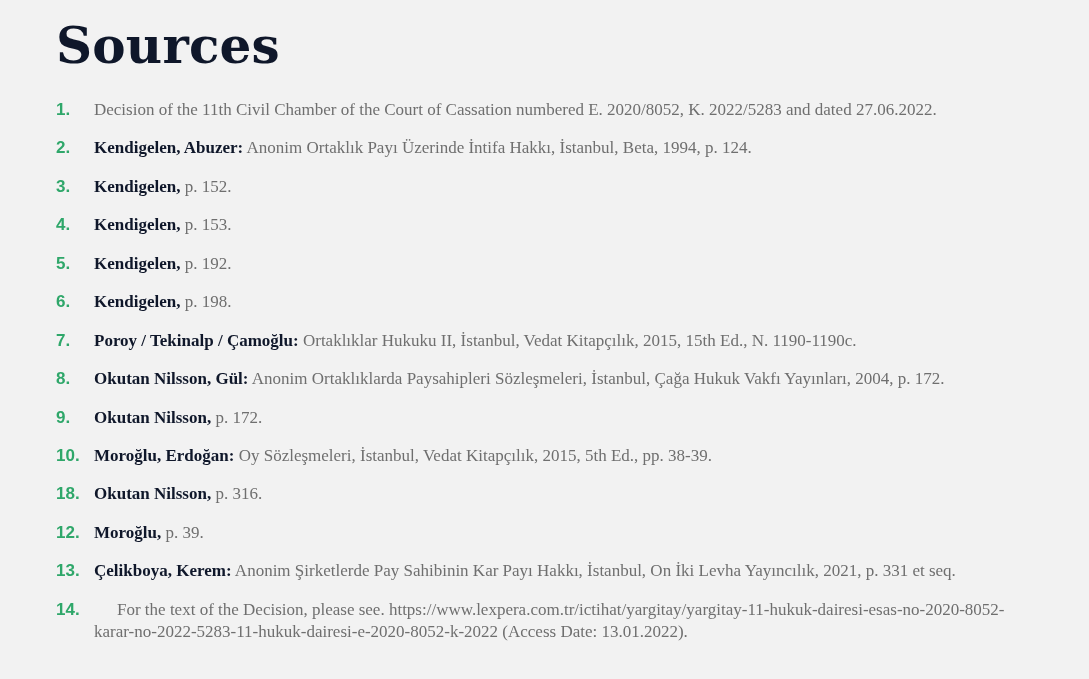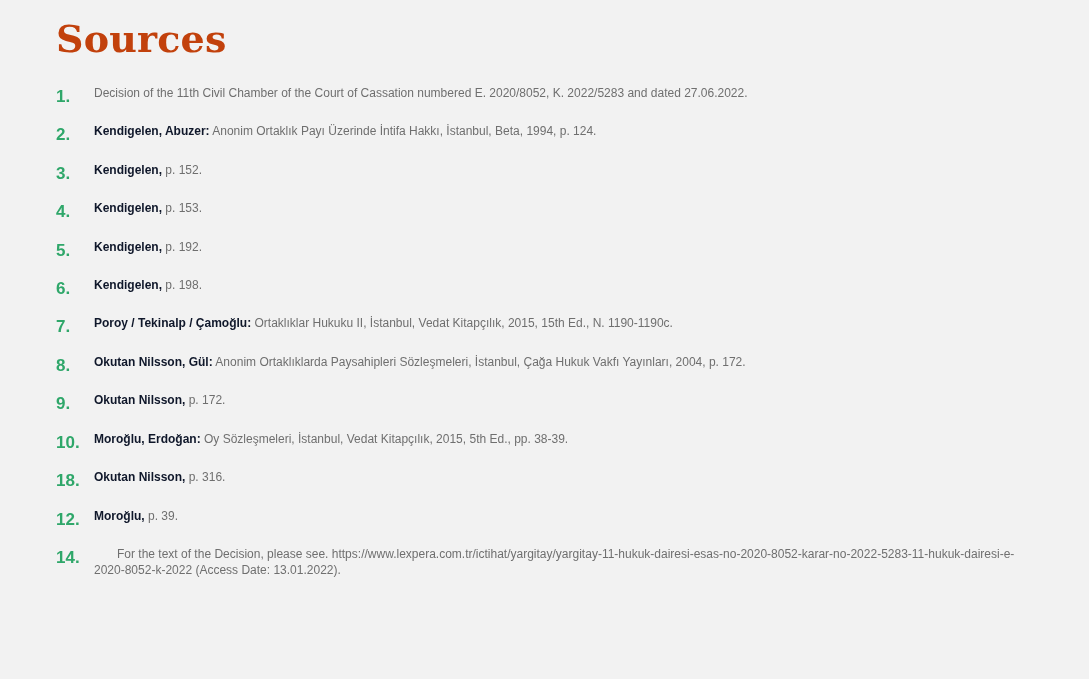--- a/index.html
+++ b/index.html
@@ -17,23 +17,23 @@
   .page {
     width: 1089px;
     height: 679px;
     box-sizing: border-box;
     padding: 18px 42px 0 56px;
     background: #f2f2f2;
     position: relative;
   }
   .title {
     font-family: "DejaVu Serif", serif;
-    font-size: 38px;
+    font-size: 50px;
     font-weight: 700;
-    color: #c2410c;
+    color: #0f172a;
     letter-spacing: 0.2px;
     margin: 0 0 26px 0;
     line-height: 1.1;
   }
   ol.sources {
     list-style: none;
     margin: 0;
     padding: 0;
   }
   ol.sources li {
@@ -46,24 +46,25 @@
     min-width: 34px;
     color: #2fa76a;
     font-weight: 700;
     font-size: 17px;
     line-height: 1.32;
     text-align: left;
     padding-right: 4px;
   }
   .entry {
     flex: 1 1 auto;
-    font-size: 12px;
+    font-size: 17px;
     line-height: 1.32;
     color: #6f6f6f;
     max-width: 935px;
+    font-family: Liberation Serif, serif;
   }
   .entry .author {
     font-weight: 700;
     color: #0f172a;
   }
   .entry .rest {
     font-weight: 400;
   }
   .entry .url {
     font-weight: 400;
@@ -119,17 +120,21 @@
     </li>
     <li>
       <span class="num">18.</span>
       <span class="entry"><span class="author">Okutan Nilsson,</span><span class="rest"> p. 316.</span></span>
     </li>
     <li>
       <span class="num">12.</span>
       <span class="entry"><span class="author">Moroğlu,</span><span class="rest"> p. 39.</span></span>
     </li>
     <li>
+      <span class="num">13.</span>
+      <span class="entry"><span class="author">Çelikboya, Kerem:</span><span class="rest"> Anonim Şirketlerde Pay Sahibinin Kar Payı Hakkı, İstanbul, On İki Levha Yayıncılık, 2021, p. 331 et seq.</span></span>
+    </li>
+    <li>
       <span class="num">14.</span>
       <span class="entry"><span class="author"></span><span class="url">For the text of the Decision, please see. https://www.lexpera.com.tr/ictihat/yargitay/yargitay-11-hukuk-dairesi-esas-no-2020-8052-karar-no-2022-5283-11-hukuk-dairesi-e-2020-8052-k-2022 (Access Date: 13.01.2022).</span></span>
     </li>
   </ol>
 </div>
 
 </body></html>

